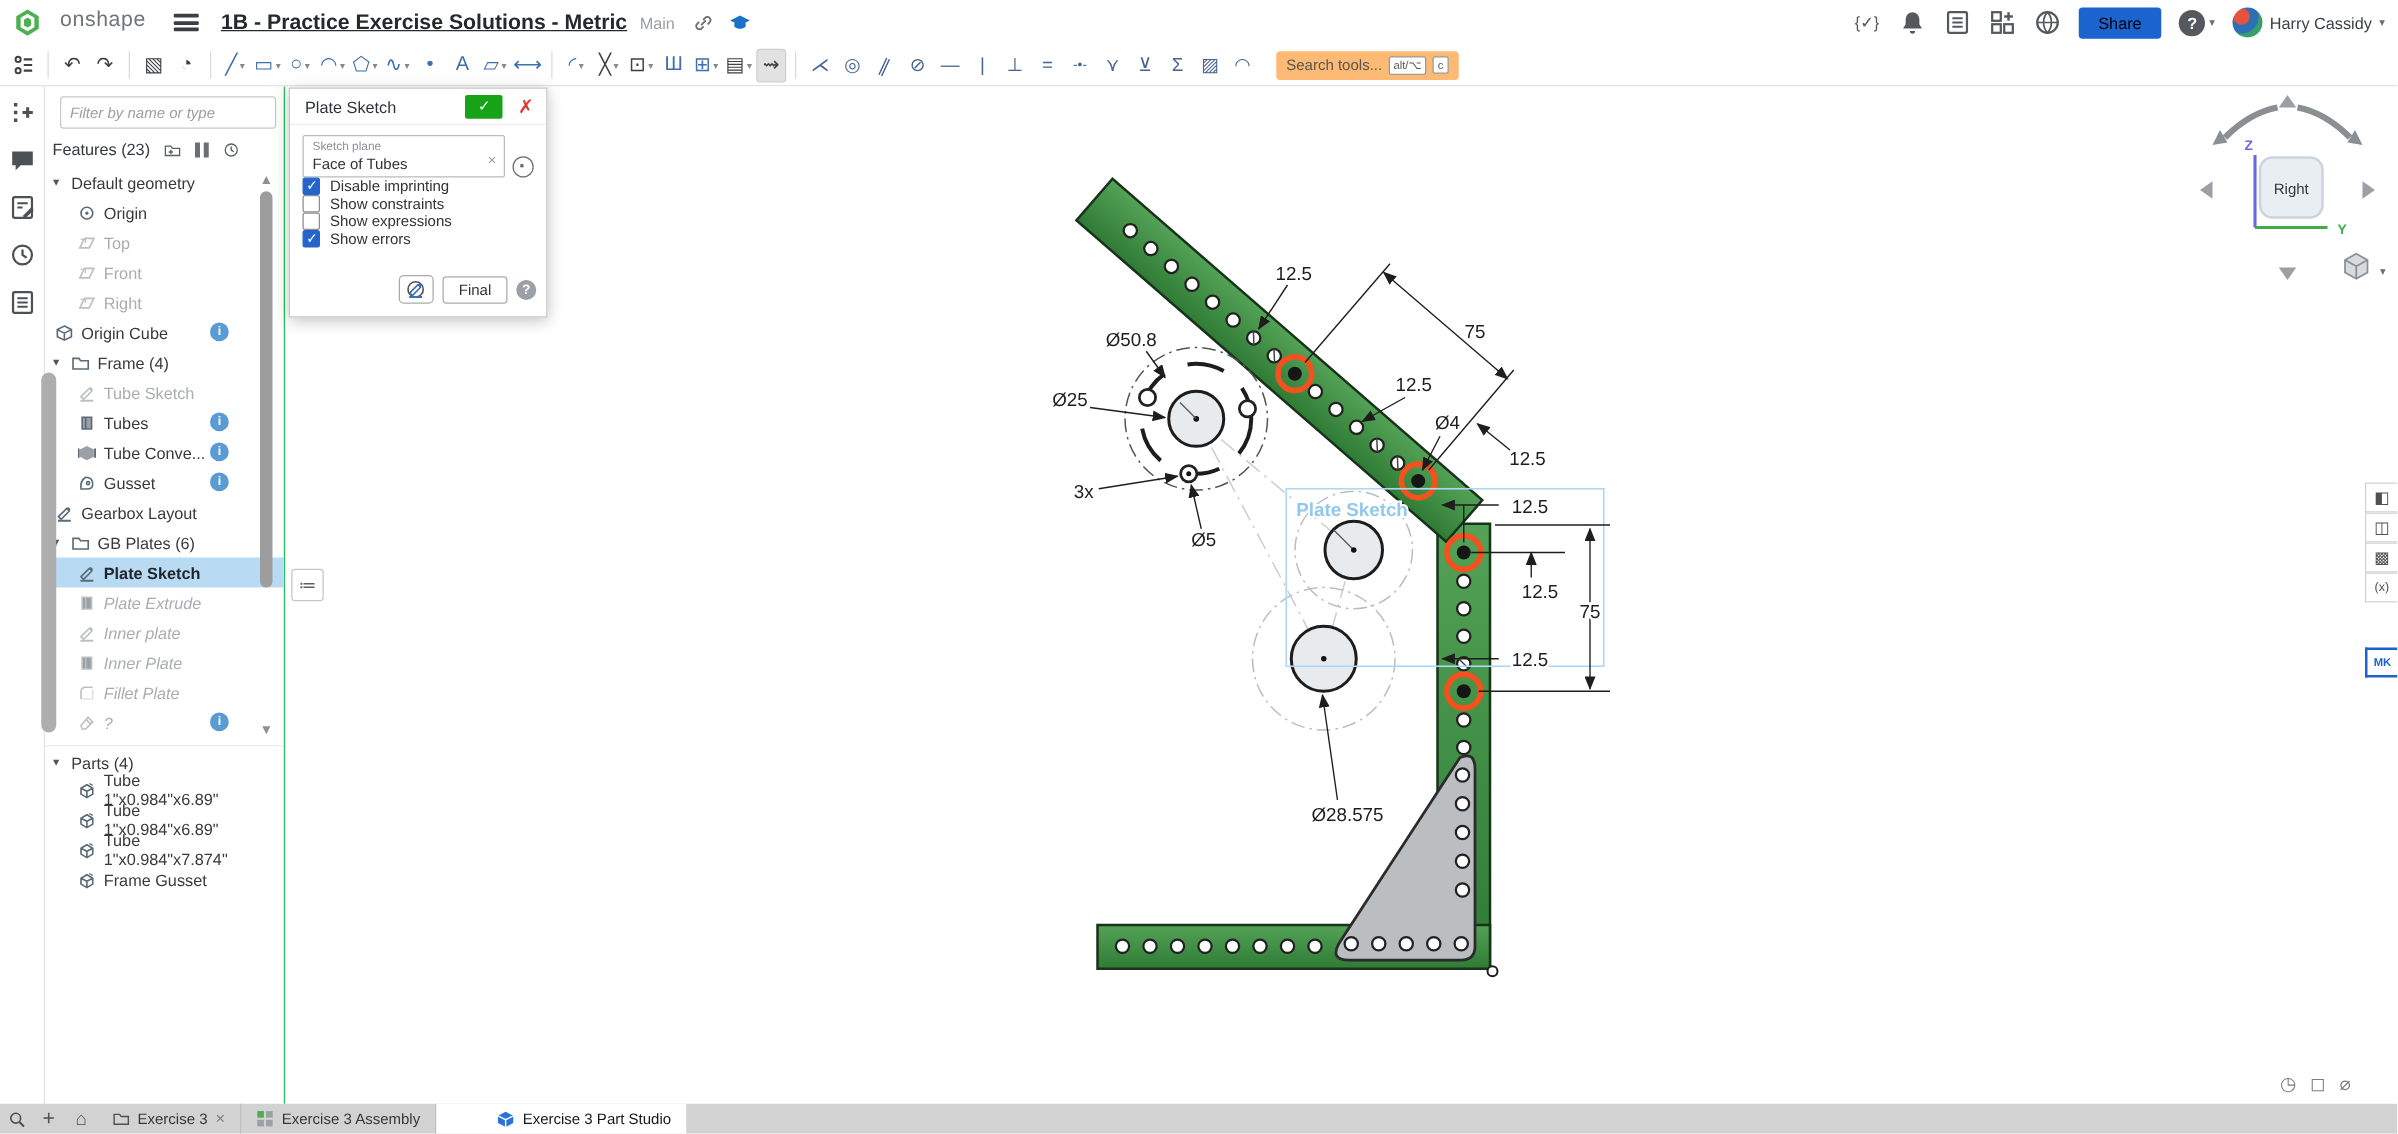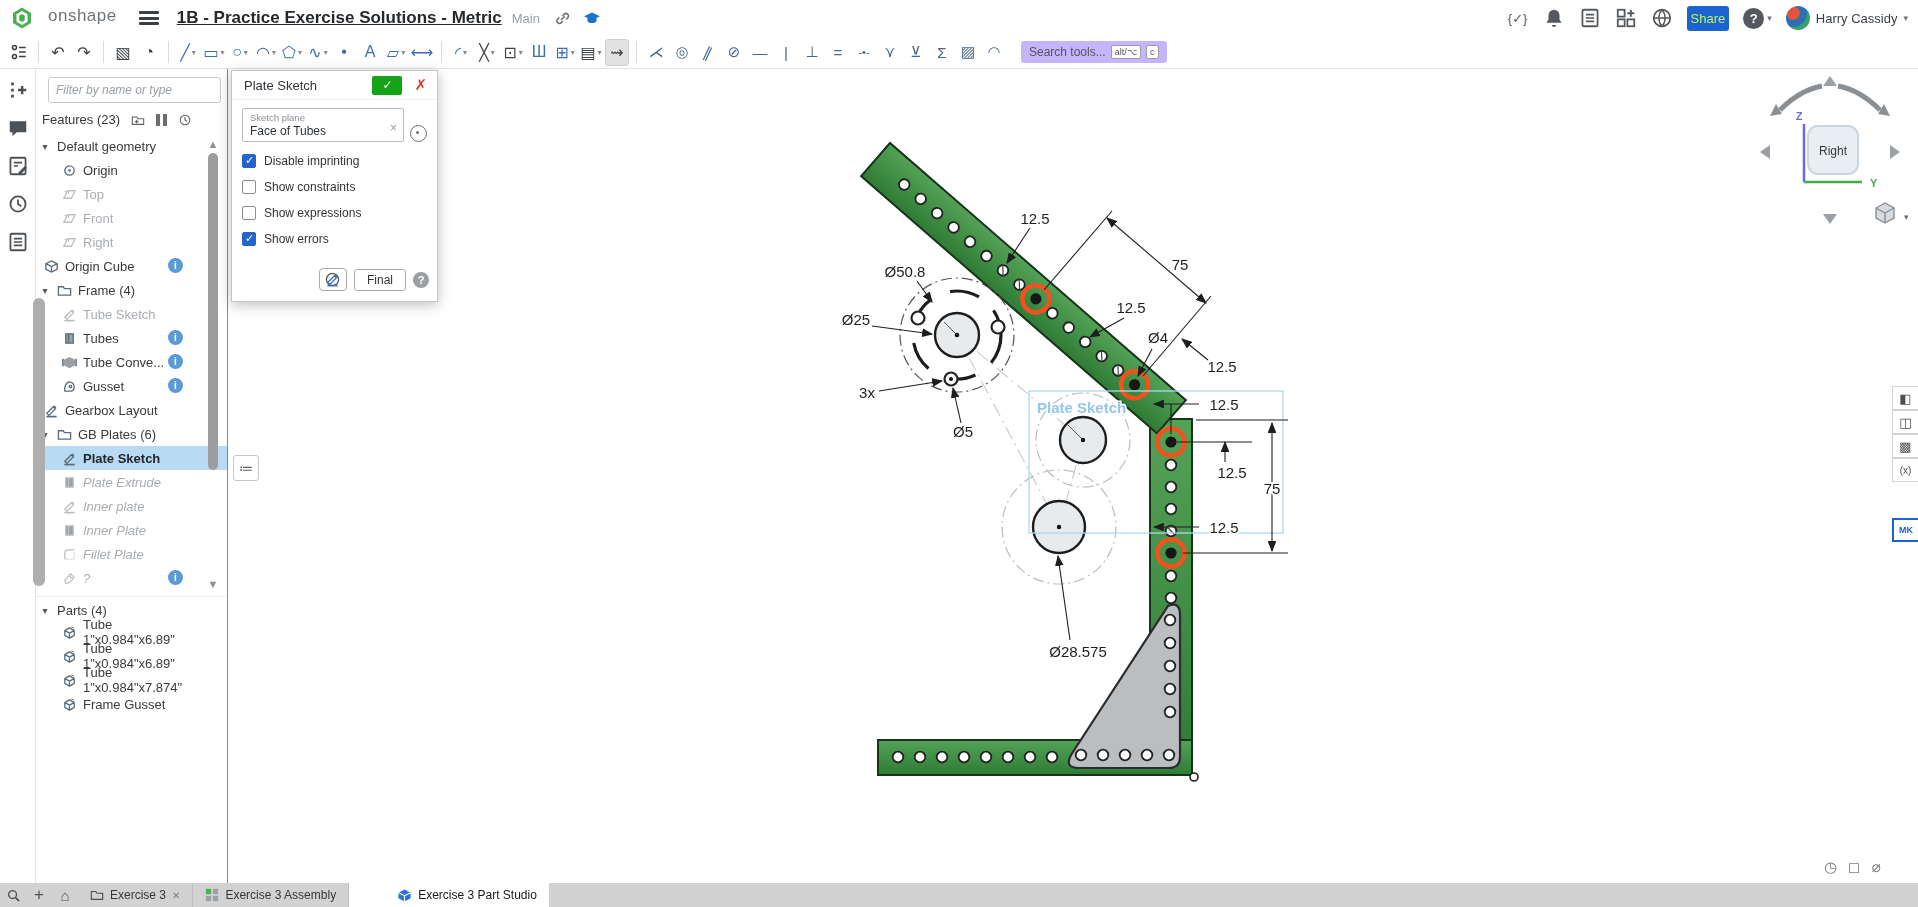--- a/index.html
+++ b/index.html
@@ -12,40 +12,40 @@
     display:flex;align-items:center;padding:0 10px;}
   .logo{display:flex;align-items:flex-start;gap:14px;margin-right:22px;}
   .logo-text{font-size:17px;color:#6f7478;letter-spacing:.5px;}
   .burger{width:20px;height:14px;display:flex;flex-direction:column;justify-content:space-between;margin-right:18px;cursor:pointer;}
   .burger i{display:block;height:3px;background:#3a3f44;border-radius:1px;}
   .doc-title{font-size:17px;font-weight:bold;color:#26292c;margin-right:10px;white-space:nowrap;text-decoration:underline;}
   .branch{font-size:13px;color:#9aa0a5;margin-right:14px;}
   .hicon{font-size:14px;color:#6b7075;margin-right:12px;}
   .top-right{margin-left:auto;display:flex;align-items:center;gap:14px;}
   .tr-ic{width:22px;height:22px;display:flex;align-items:center;justify-content:center;color:#55595d;font-size:15px;}
-  .share-btn{background:#1b63cf;color:#bef264;font-size:13px;border:none;border-radius:3px;
-    padding:5px 4px;cursor:pointer;}
+  .share-btn{background:#1b63cf;color:#000000;font-size:13px;border:none;border-radius:3px;
+    padding:5px 16px;cursor:pointer;}
   .help-circle{width:21px;height:21px;border-radius:50%;background:#55595d;color:#fff;font-size:13px;
     display:flex;align-items:center;justify-content:center;font-weight:bold;}
   .caret{font-size:9px;color:#6b7075;}
   .avatar{width:24px;height:24px;border-radius:50%;
     background:radial-gradient(circle at 30% 30%,#e5533c 0 25%,#2c6fb7 30% 55%,#35a06a 60% 80%,#7b3fa0 85%);}
   .username{font-size:13px;color:#3a3f44;}
 
   
   .toolbar{position:absolute;left:0;top:36px;width:1918px;height:33px;background:#fff;z-index:49;
     border-bottom:1px solid #e4e4e4;display:flex;align-items:center;padding:0 6px;}
   .tb{display:inline-flex;align-items:center;justify-content:center;min-width:24px;height:27px;
     font-size:16px;color:#3c4247;border-radius:3px;margin:0 1px;cursor:pointer;}
   .tb.blue{color:#3e6fae;}
   .tb.cons{color:#46648c;font-size:15px;}
   .tb .cv{font-size:8px;color:#888;margin-left:2px;}
   .tb.pressed{background:#e2e2e2;border:1px solid #cfcfcf;}
   .sep{width:1px;height:22px;background:#dcdcdc;margin:0 6px;flex:none;}
-  .search-tools{margin-left:14px;display:flex;align-items:center;gap:5px;background:#c4b5fd;
+  .search-tools{margin-left:14px;display:flex;align-items:center;gap:5px;background:#fdba74;
     border-radius:3px;padding:4px 8px;font-size:12px;color:#555;cursor:text;}
   .kbd{border:1px solid #9c9c9c;border-radius:2px;background:#fff;font-size:9px;color:#555;padding:1px 3px;}
 
   
   .lstrip{position:absolute;left:0;top:69px;width:36px;height:814px;background:#fff;z-index:40;
     border-right:1px solid #e4e4e4;display:flex;flex-direction:column;align-items:center;padding-top:10px;gap:16px;}
   .ls-ic{width:22px;height:22px;color:#4c5156;display:flex;align-items:center;justify-content:center;cursor:pointer;}
 
   
   .panel{position:absolute;left:36px;top:69px;width:192px;height:814px;background:#fff;z-index:39;
@@ -93,21 +93,21 @@
     display:flex;align-items:center;justify-content:center;cursor:pointer;}
   .btn-x{color:#e0392b;font-size:15px;font-weight:bold;cursor:pointer;padding:0 4px;}
   .dlg-body{padding:8px 10px 10px 10px;}
   .plane-row{display:flex;align-items:flex-end;gap:6px;}
   .plane-box{flex:1;border:1px solid #bbb;border-radius:2px;padding:3px 7px;position:relative;}
   .plane-lab{font-size:9.5px;color:#8b9096;}
   .plane-val{font-size:12px;color:#2e3338;margin-top:1px;}
   .plane-x{position:absolute;right:6px;top:12px;color:#999;font-size:12px;cursor:pointer;}
   .mc-ic{width:17px;height:17px;border:1.6px solid #6a6f74;border-radius:50%;margin-top:8px;position:relative;flex:none;cursor:pointer;}
   .mc-ic:after{content:"";position:absolute;left:5px;top:5px;width:3px;height:3px;border-radius:50%;background:#6a6f74;}
-  .cb-row{display:flex;align-items:center;gap:8px;margin-top:12px;cursor:pointer;text-align:right;}
+  .cb-row{display:flex;align-items:center;gap:8px;cursor:pointer;text-align:right;}
   .cb{width:14px;height:14px;border:1px solid #8a8f94;border-radius:2px;flex:none;background:#fff;}
   .cb.on{background:#2465cc;border-color:#2465cc;position:relative;}
   .cb.on:after{content:"✓";position:absolute;left:2px;top:-1px;color:#fff;font-size:11px;font-weight:bold;}
   .dlg-foot{display:flex;align-items:center;justify-content:flex-end;gap:7px;padding:12px 8px 10px 0;}
   .sk-btn{width:28px;height:23px;border:1px solid #aaa;border-radius:4px;background:#fff;display:flex;
     align-items:center;justify-content:center;cursor:pointer;}
   .final-btn{border:1px solid #aaa;border-radius:3px;background:#fff;font-size:12px;color:#333;
     padding:3px 12px;cursor:pointer;font-family:inherit;}
   .q-circle{width:16px;height:16px;border-radius:50%;background:#9aa0a5;color:#fff;font-size:11px;font-weight:bold;
     display:flex;align-items:center;justify-content:center;}

